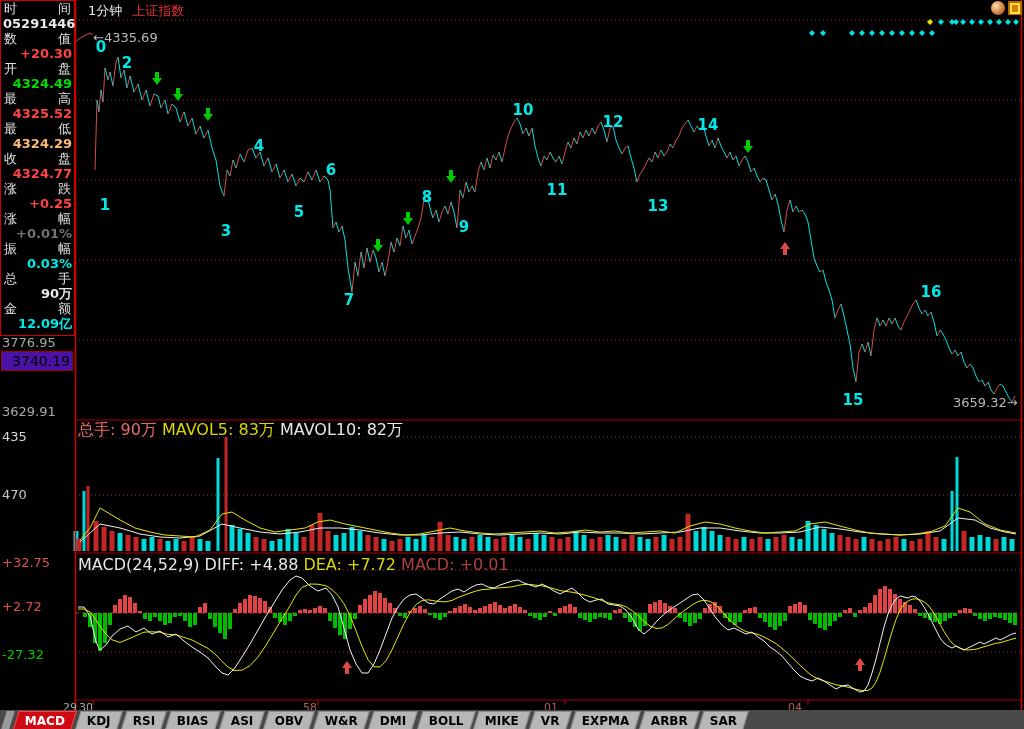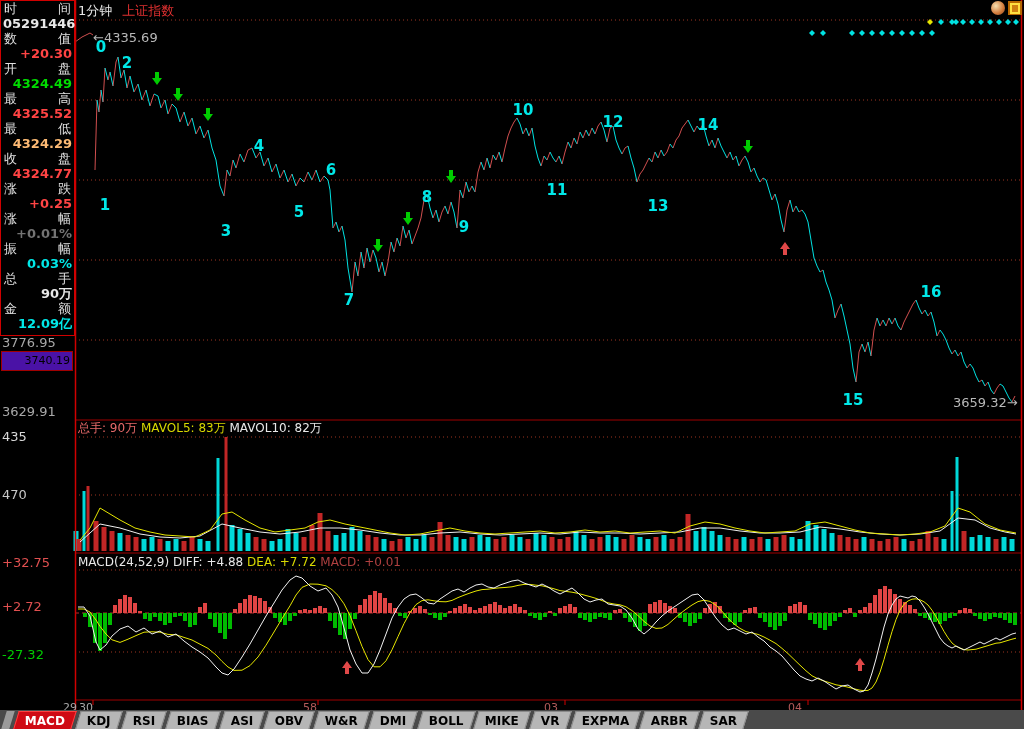--- a/index.html
+++ b/index.html
@@ -7,26 +7,26 @@
        font-family:"DejaVu Sans","Liberation Sans",sans-serif;}
   svg text{font-family:"DejaVu Sans","Liberation Sans",sans-serif;}
   .sidebar{position:absolute;left:0;top:0;width:75px;height:336px;border:1px solid #d00000;
            box-sizing:border-box;background:#000;z-index:6;}
   .sb-row-label{display:flex;justify-content:space-between;padding:0 3px;color:#e0e0e0;
                 font-size:13px;line-height:15px;height:15px;}
   .sb-row-value{text-align:right;padding:0 2px;font-weight:bold;font-size:13px;line-height:15px;height:15px;}
   .leftcol{position:absolute;left:0;top:0;width:75px;height:729px;z-index:5;pointer-events:none;}
   .lc-label{position:absolute;right:3px;width:70px;text-align:left;font-size:13px;line-height:14px;}
   .lc-box{position:absolute;left:1px;top:351px;width:72px;height:20px;background:#4a12a6;
-          border:1px solid #a00000;box-sizing:border-box;text-align:right;font-size:11px;
+          border:1px solid #a00000;box-sizing:border-box;text-align:right;font-size:14px;
           line-height:18px;padding-right:2px;}
   .hdr{position:absolute;left:78px;top:2px;z-index:6;font-size:13px;display:flex;gap:10px;}
-  .hdr .period{color:#e8e8e8;}
+  .hdr .period{color:#e8e8e8;padding-left:10px;}
   .hdr .symbol{color:#e03030;}
-  .panel-hdr{position:absolute;z-index:6;font-size:12px;white-space:nowrap;}
+  .panel-hdr{position:absolute;z-index:6;font-size:16px;white-space:nowrap;text-decoration:underline;}
   .vol-hdr{left:78px;top:420px;}
   .macd-hdr{left:78px;top:555px;}
   .t-red{color:#e86a6a;} .t-yel{color:#d8d800;} .t-wht{color:#e8e8e8;} .t-dred{color:#b04040;}
   .xaxis{position:absolute;left:0;top:700px;width:1024px;height:12px;z-index:6;}
   .x-lbl{position:absolute;top:1px;transform:translateX(-50%);font-size:11px;}
   .tabs{position:absolute;left:0;bottom:0;width:1024px;height:19px;background:#4a4a4a;
         display:flex;align-items:stretch;gap:4px;padding-left:4px;box-sizing:border-box;z-index:7;}
   .tab{position:relative;transform:skewX(-17deg);background:#b6b6b6;border:1px solid #8a8a8a;
        border-bottom:none;margin-top:1px;cursor:default;}
   .tab>span{display:block;transform:skewX(17deg);font-size:12px;font-weight:bold;color:#000;
@@ -810,21 +810,21 @@
   <div class="panel-hdr macd-hdr">
     <span class="t-wht">MACD(24,52,9) DIFF: +4.88</span>
     <span class="t-yel">DEA: +7.72</span>
     <span class="t-dred">MACD: +0.01</span>
   </div>
 
   <div class="xaxis" id="xaxis">
       <div class="x-lbl" style="left: 70px; color: rgb(168, 168, 168);">29</div>
       <div class="x-lbl" style="left: 86px; color: rgb(168, 168, 168);">30</div>
       <div class="x-lbl" style="left: 310px; color: rgb(179, 91, 91);">58</div>
-      <div class="x-lbl" style="left: 551px; color: rgb(179, 91, 91);">03</div>
+      <div class="x-lbl" style="left: 551px; color: rgb(179, 91, 91);">01</div>
       <div class="x-lbl" style="left: 795px; color: rgb(179, 91, 91);">04</div>
     </div>
 
   <div class="tabs" id="tabbar">
       <div class="tab-chip"></div>
       <div class="tab active">
         <span>MACD</span>
       </div>
       <div class="tab">
         <span>KDJ</span>

